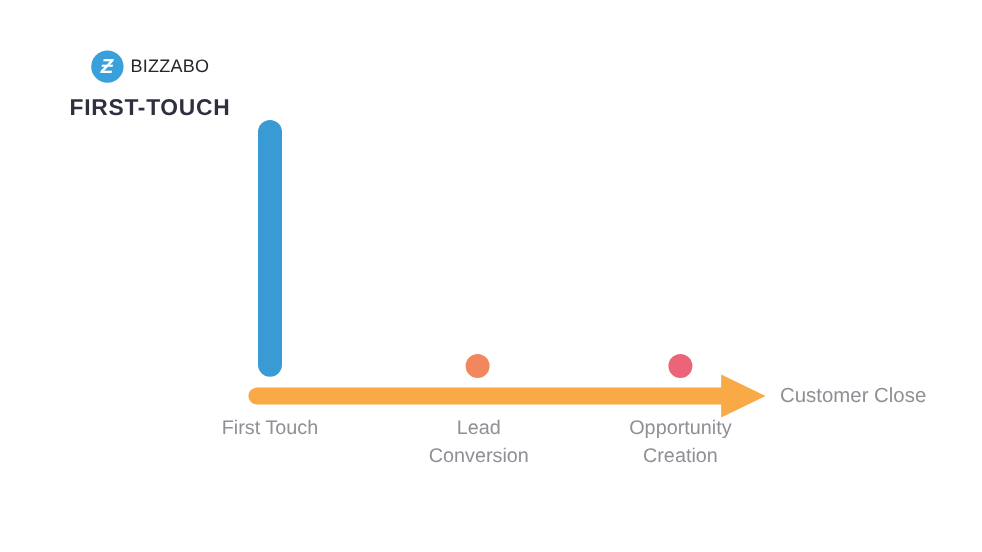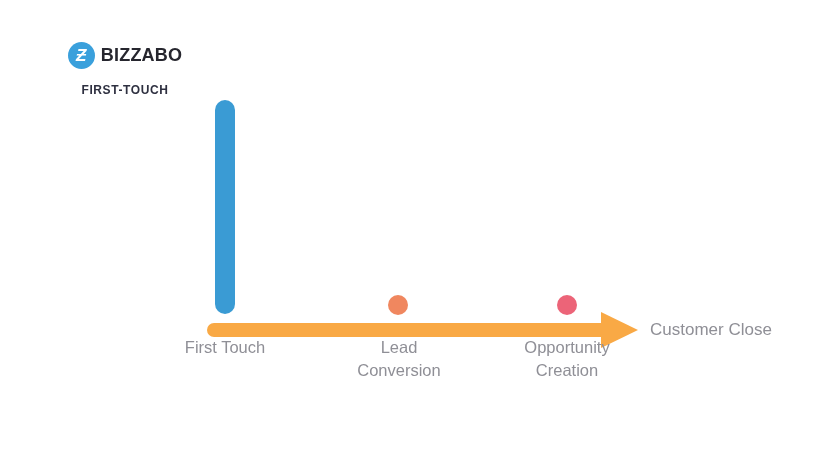--- a/index.html
+++ b/index.html
@@ -40,27 +40,27 @@
     display: flex;
     align-items: center;
     justify-content: center;
     font-size: 17px;
     font-weight: bold;
     font-style: italic;
     line-height: 1;
   }
   .brand-name {
     color: #26262e;
-    font-size: 18px;
-    font-weight: bold;
+    font-size: 15px;
+    font-weight: normal;
     letter-spacing: 0.2px;
   }
   .page-title {
     color: #2e3040;
-    font-size: 12px;
+    font-size: 19px;
     font-weight: bold;
     letter-spacing: 0.6px;
     line-height: 23px;
   }
 
   
   .bar-first-touch {
     position: absolute;
     left: 215px;
     top: 100px;
@@ -94,21 +94,21 @@
     height: 20px;
     border-radius: 50%;
     top: 295px;
   }
   .dot-lead { left: 388px; background: #f0875f; }
   .dot-opportunity { left: 557px; background: #ec6478; }
 
   
   .milestone-label {
     position: absolute;
-    top: 336px;
+    top: 346px;
     text-align: center;
     color: #8f8f96;
     font-size: 16.5px;
     line-height: 23px;
     font-weight: 400;
   }
   .label-first { left: 158px; width: 134px; }
   .label-lead { left: 338px; width: 122px; }
   .label-opportunity { left: 506px; width: 122px; }
   .end-label {

